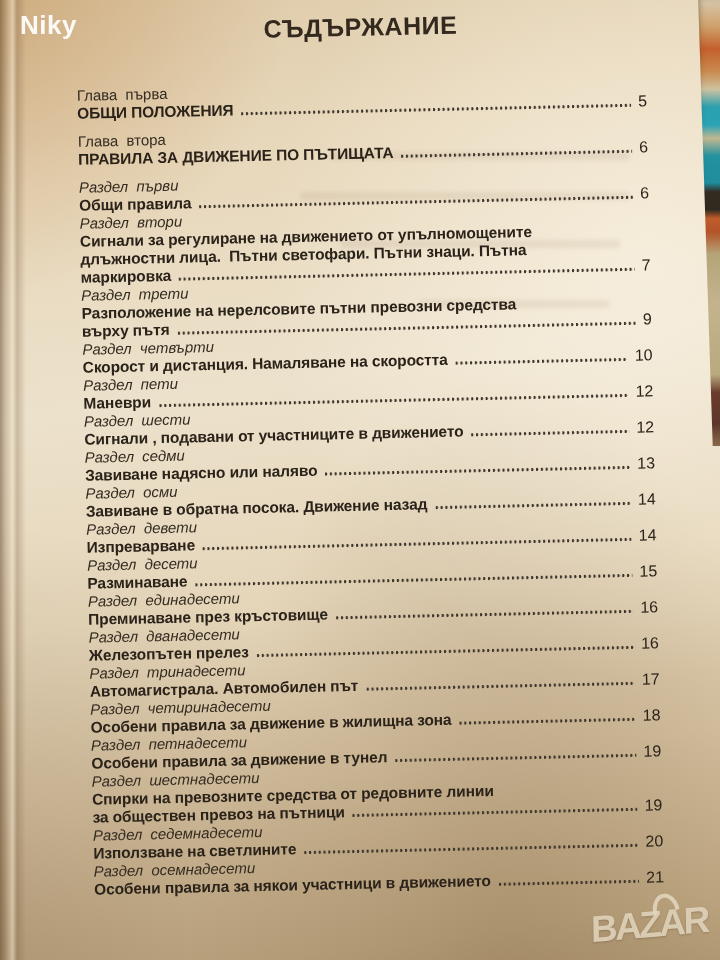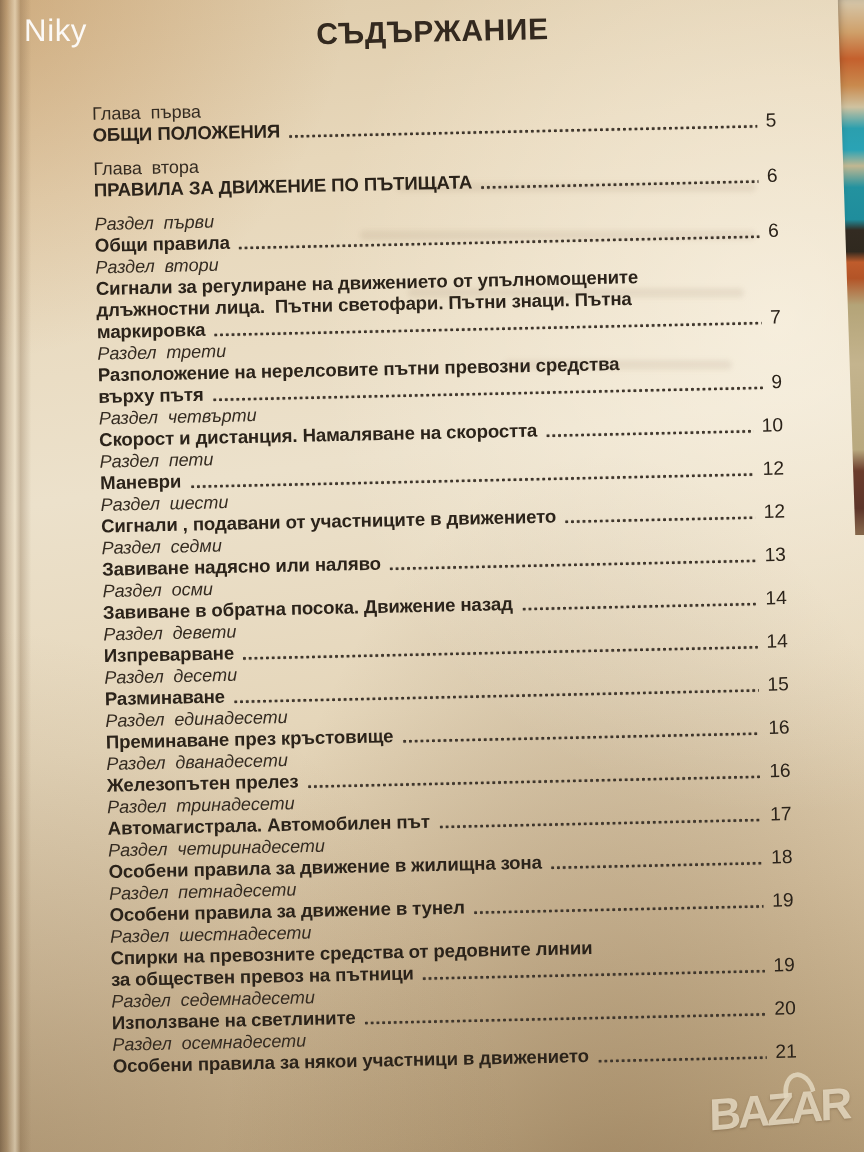--- a/index.html
+++ b/index.html
@@ -46,21 +46,21 @@
   .entry.chapter{margin-bottom:10px;}
   .line{display:flex;align-items:baseline;line-height:18px;}
   .line .t{font-weight:bold;font-size:15.5px;letter-spacing:-0.1px;
            white-space:pre;color:#2b231a;}
   .leader{flex:1;align-self:flex-end;height:5px;margin:0 7px 3px 7px;
     background-image:radial-gradient(circle at 2px 2.5px,#3e352b 1.15px,rgba(0,0,0,0) 1.5px);
     background-size:4.8px 5px;background-repeat:repeat-x;}
   .pg{font-size:16px;font-weight:normal;color:#2b231a;}
 
   
-  .wm-seller{position:absolute;left:20px;top:10px;font-size:26px;font-weight:normal;
+  .wm-seller{position:absolute;left:20px;top:10px;font-size:26px;font-weight:bold;
     color:rgba(255,255,255,0.92);letter-spacing:0.5px;}
   .wm-site{position:absolute;right:12px;bottom:10px;height:46px;
     transform:rotate(-5deg);}
   .wm-site .word{font-size:37px;font-weight:bold;letter-spacing:-2.5px;
     color:rgba(226,214,190,0.88);text-shadow:0 1px 2px rgba(96,74,50,0.35);
     transform:skewX(-4deg);display:inline-block;}
   .bag-handle{position:absolute;left:62px;top:-9px;width:19px;height:15px;
     border:4px solid rgba(226,214,190,0.88);border-bottom:none;
     border-radius:50% 50% 0 0 / 100% 100% 0 0;transform:rotate(-8deg);}
 </style>

